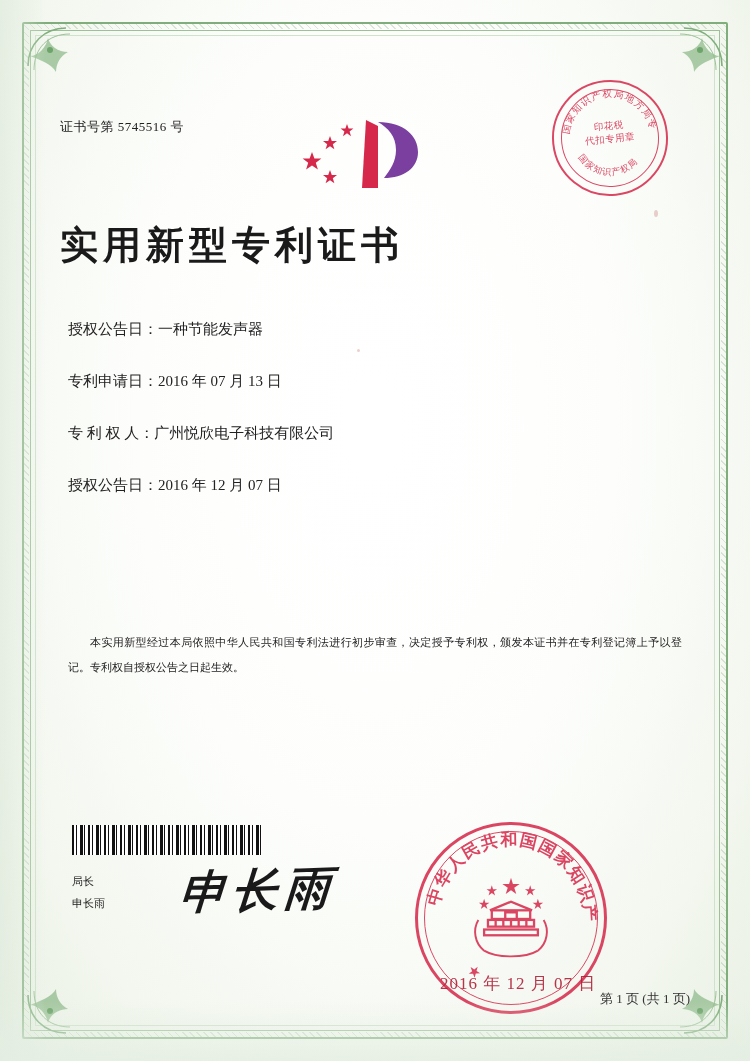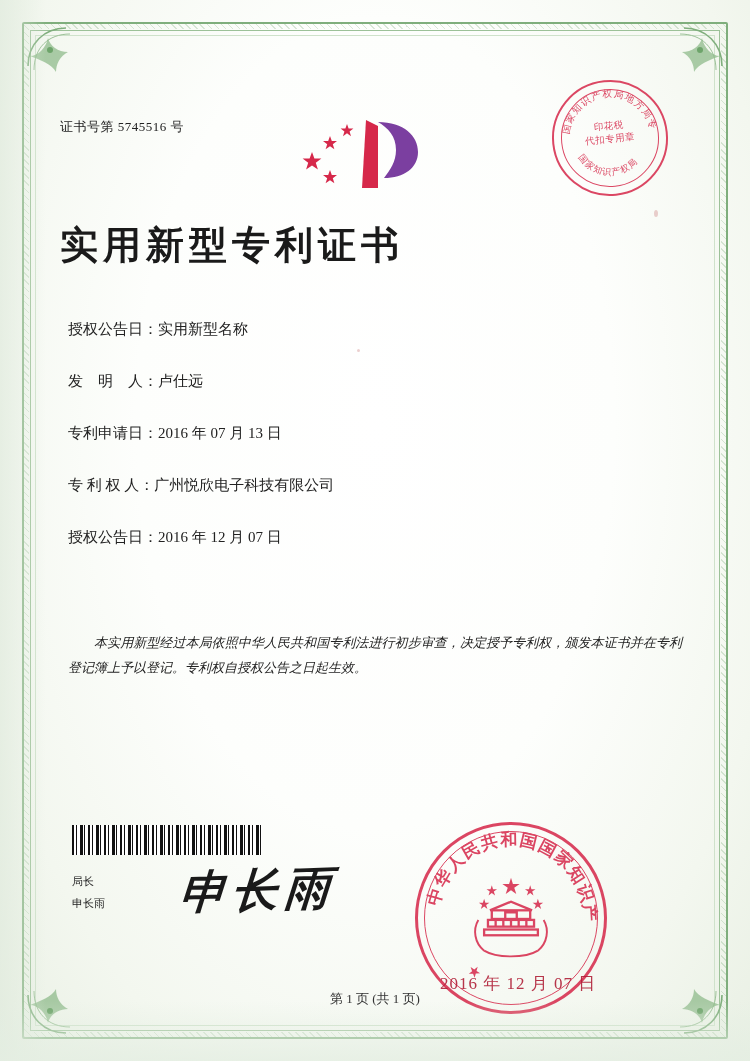--- a/index.html
+++ b/index.html
@@ -148,25 +148,24 @@
     display: inline-block;
   }
   .field .val {
     display: inline-block;
   }
 
   .body-text {
     position: absolute;
     left: 8px; top: 570px;
     width: 614px;
-    font-size: 13px;
+    font-size: 11px;
     line-height: 25px;
     color: #222;
     text-align: justify;
-    font-style: italic;
   }
   .body-text p { margin: 0 0 2px 0; text-indent: 2em; }
 
   .barcode {
     position: absolute;
     left: 12px; top: 765px;
     width: 190px; height: 30px;
     background:
       repeating-linear-gradient(90deg,
         #111 0px, #111 2px, #fff 2px, #fff 4px,
@@ -222,21 +221,21 @@
     font-size: 17px;
     color: #b02038;
     letter-spacing: 1px;
     opacity: 0.9;
   }
 
   .page-no {
     position: absolute;
     left: 0; top: 930px;
     width: 630px;
-    text-align: center;
+    text-align: right;
     font-size: 13px;
     color: #333;
   }
 
   
   .tint-left {
     position: absolute;
     left: 0; top: 0; width: 46px; height: 1061px;
     background: linear-gradient(90deg, rgba(225,235,222,0.75), rgba(255,255,255,0));
     pointer-events: none;
@@ -333,24 +332,21 @@
       <div class="mid-lines">
         <div>印花税</div>
         <div>代扣专用章</div>
       </div>
     </div>
 
     <div class="title">实用新型专利证书</div>
 
     <div class="fields">
       <div class="field">
-        <span class="lbl">授权公告日：</span><span class="val">实用新型名称</span>
-      </div>
-      <div class="field">
-        <span class="lbl">发　明　人：</span><span class="val">卢仕远</span>
+        <span class="lbl">授权公告日：</span><span class="val">一种节能发声器</span>
       </div>
       <div class="field">
         <span class="lbl">专利申请日：</span><span class="val">2016 年 07 月 13 日</span>
       </div>
       <div class="field">
         <span class="lbl">专 利 权 人：</span><span class="val">广州悦欣电子科技有限公司</span>
       </div>
       <div class="field">
         <span class="lbl">授权公告日：</span><span class="val">2016 年 12 月 07 日</span>
       </div>

